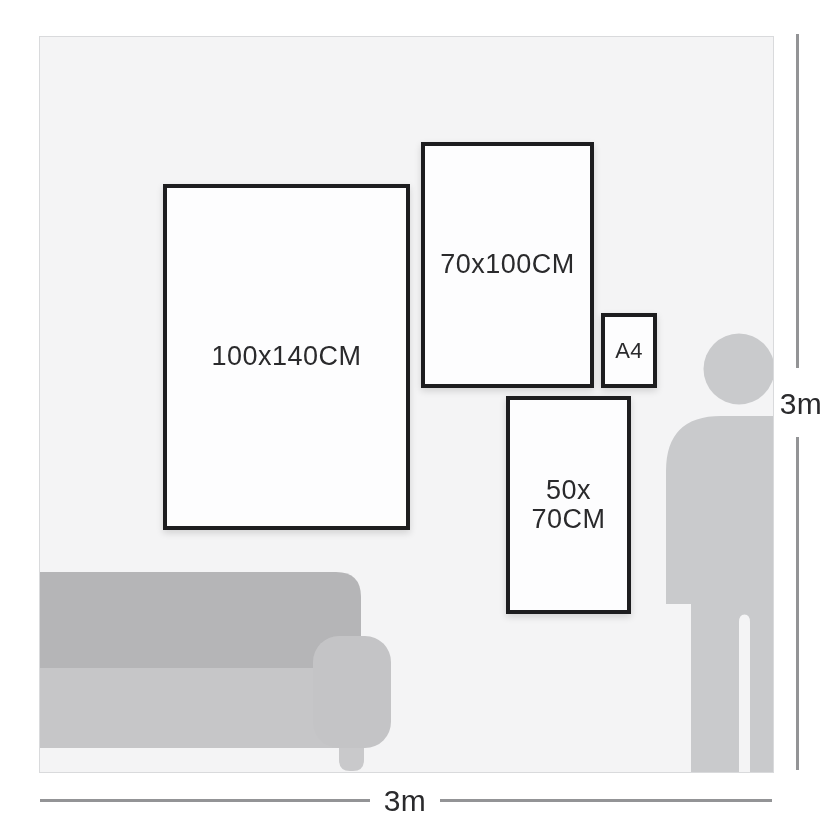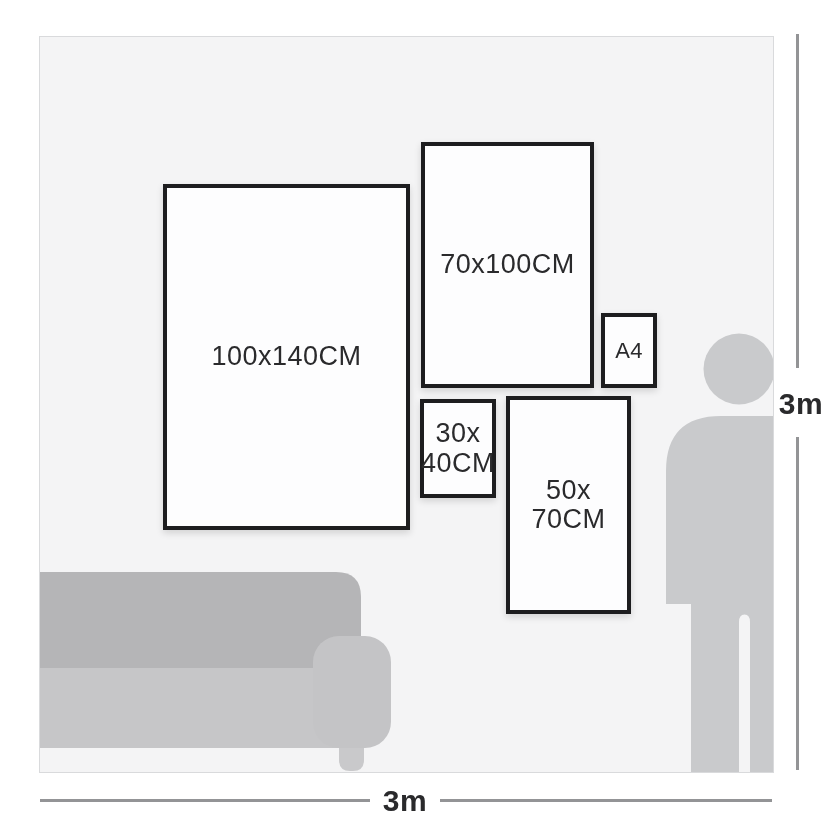--- a/index.html
+++ b/index.html
@@ -24,21 +24,21 @@
   .f70  { left:381px; top:105px; width:173px; height:246px; }
   .fa4  { left:561px; top:276px; width:56px;  height:75px;  font-size:22px; letter-spacing:0.3px; }
   .f30  { left:380px; top:362px; width:76px;  height:99px;  }
   .f50  { left:466px; top:359px; width:125px; height:218px; }
   .vline { position:absolute; left:796px; width:3px; background:#939496; }
   .vline-top    { top:34px;  height:334px; }
   .vline-bottom { top:437px; height:333px; }
   .hline { position:absolute; top:799px; height:3px; background:#939496; }
   .hline-left  { left:40px;  width:330px; }
   .hline-right { left:440px; width:332px; }
-  .dim-label { position:absolute; font-size:30px; letter-spacing:0.5px; font-weight:700; text-align:center; }
+  .dim-label { position:absolute; font-size:30px; letter-spacing:0.5px; font-weight:400; text-align:center; }
   .dim-height { left:769px; top:387px; width:64px; }
   .dim-width  { left:368px; top:784px; width:74px; }
 </style>
 </head>
 <body>
 
 <div class="stage">
 
   <div class="wall">
 
@@ -60,24 +60,20 @@
     </div>
 
     <div class="frame f70">
       <span>70x100CM</span>
     </div>
 
     <div class="frame fa4">
       <span>A4</span>
     </div>
 
-    <div class="frame f30">
-      <span>30x</span>
-      <span>40CM</span>
-    </div>
 
     <div class="frame f50">
       <span>50x</span>
       <span>70CM</span>
     </div>
 
   </div>
 
   <div class="vline vline-top"></div>
   <div class="vline vline-bottom"></div>

